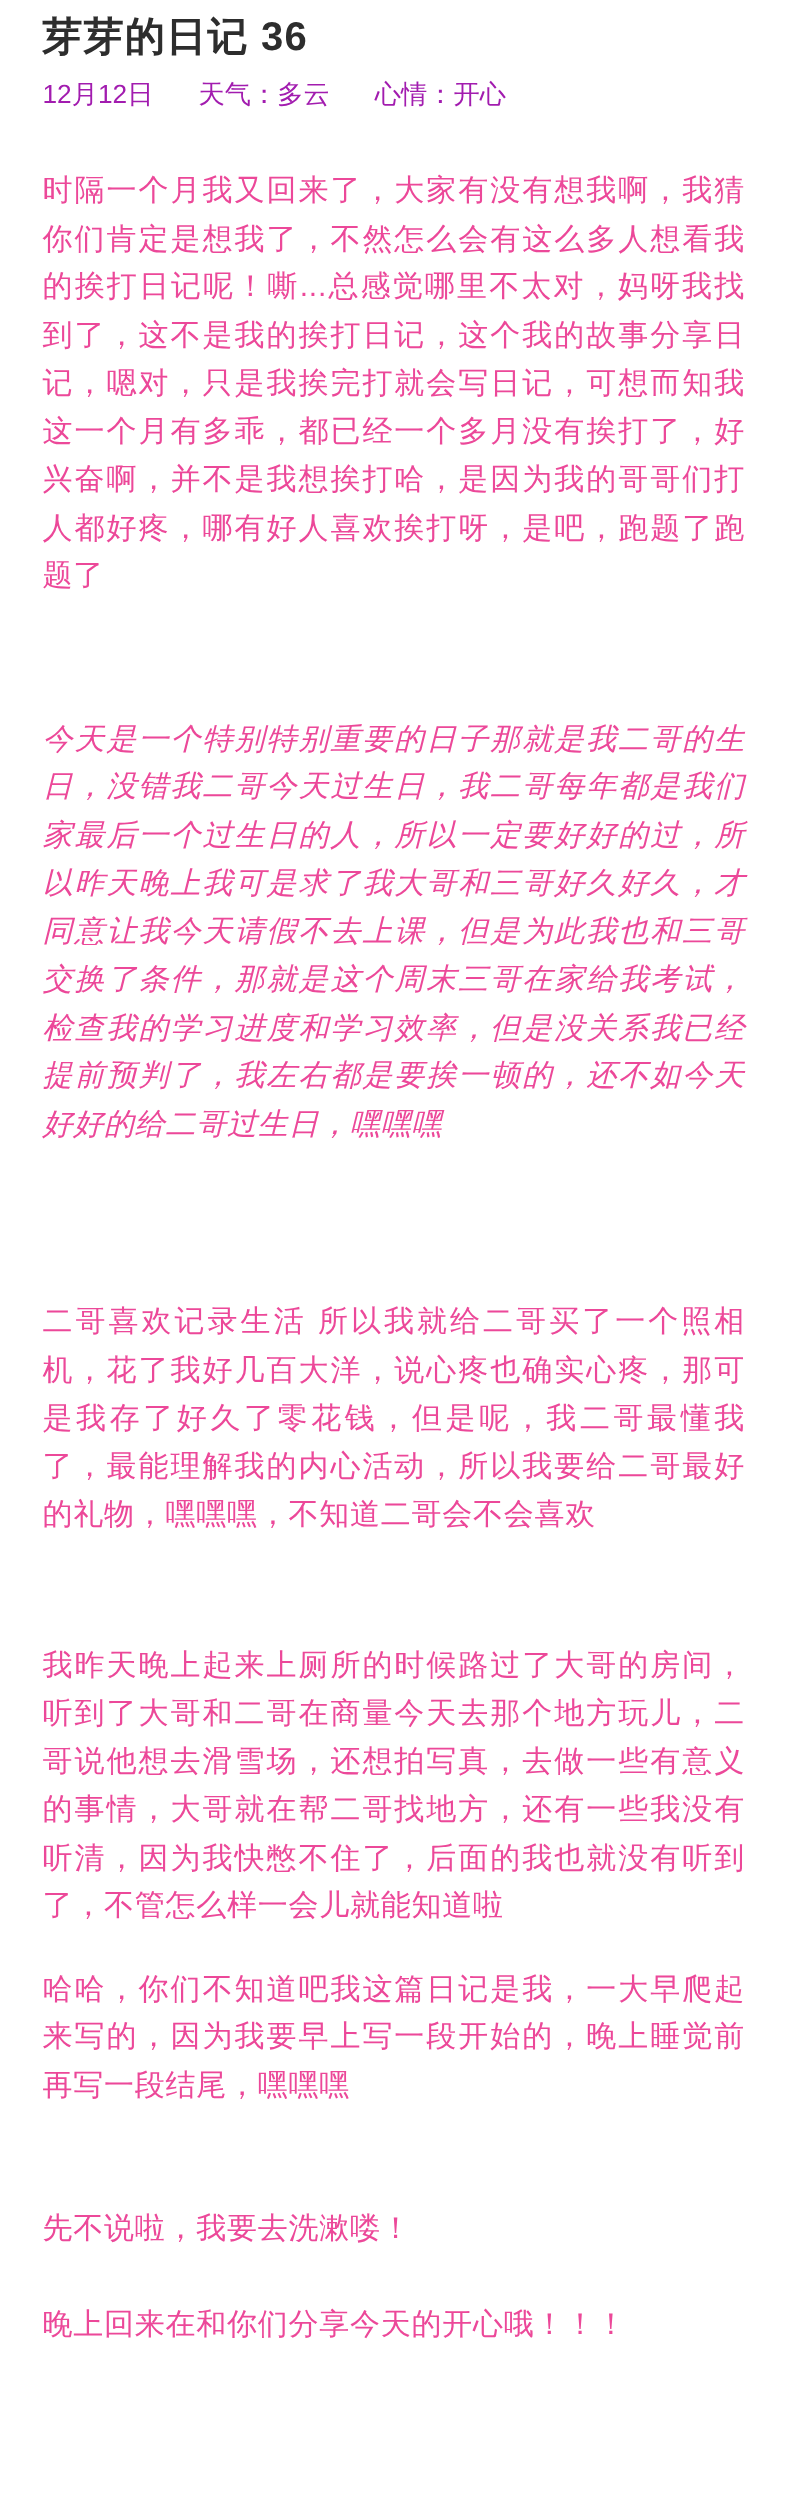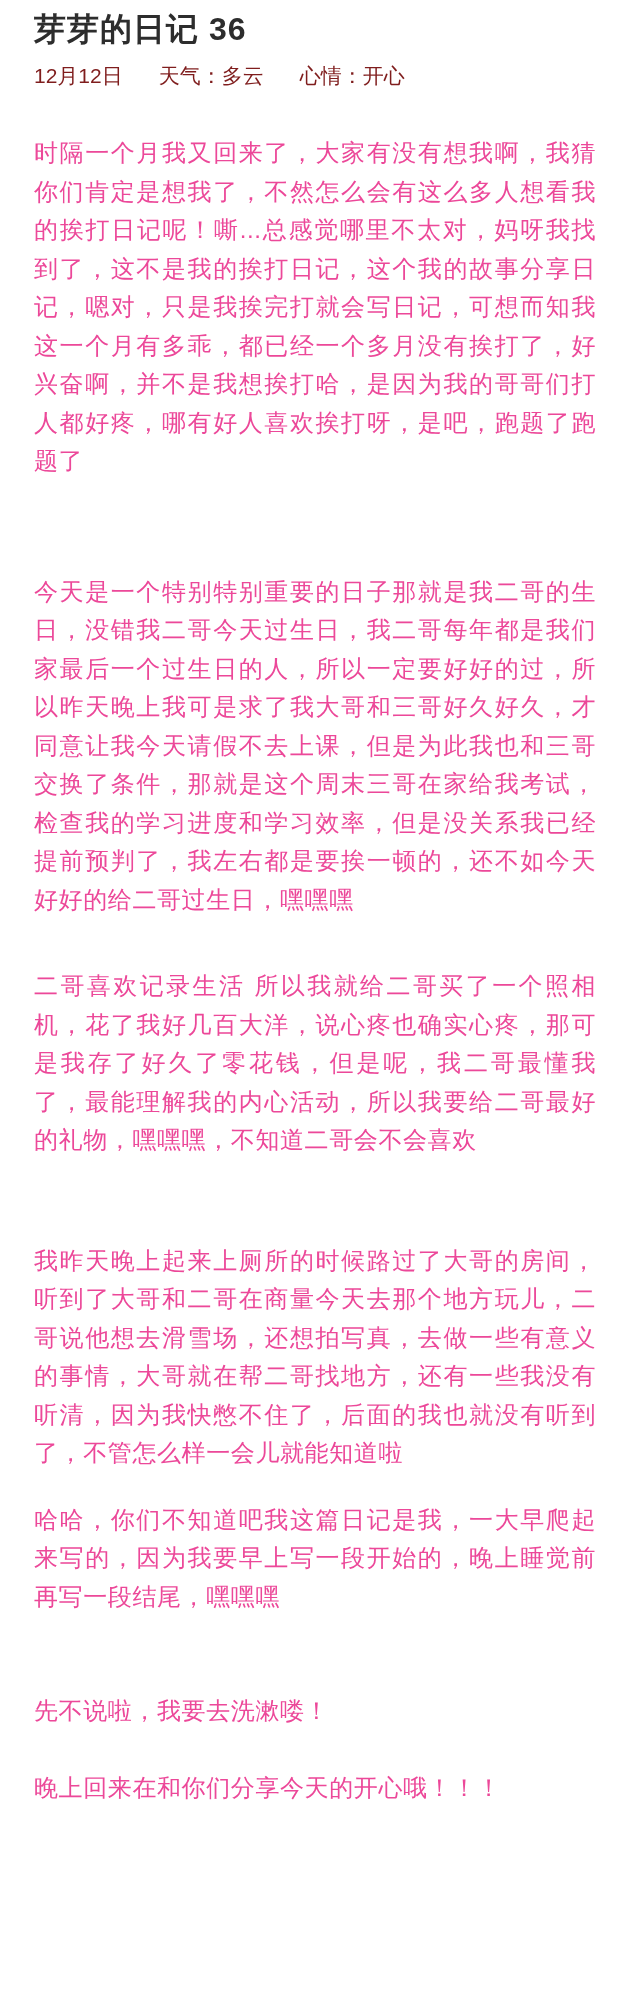--- a/index.html
+++ b/index.html
@@ -25,34 +25,34 @@
     color: #2d2d2d;
     letter-spacing: 1px;
   }
   .meta {
     margin-top: 10px;
     display: flex;
     align-items: baseline;
     gap: 36px;
     font-size: 21px;
     line-height: 30px;
-    color: #7f1d1d;
+    color: #a21caf;
   }
   .article p {
     margin: 0;
     font-size: 24px;
     line-height: 38.5px;
     letter-spacing: 0.6px;
     color: #ec4899;
     text-align: justify;
     word-break: break-all;
   }
   .article p:nth-of-type(1) { margin-top: 43px; }
-  .article p:nth-of-type(2) { margin-top: 92px; }
-  .article p:nth-of-type(3) { margin-top: 48px; }
+  .article p:nth-of-type(2) { margin-top: 92px; font-style: italic; }
+  .article p:nth-of-type(3) { margin-top: 120px; }
   .article p:nth-of-type(4) { margin-top: 82px; }
   .article p:nth-of-type(5) { margin-top: 30px; font-family: Liberation Mono, monospace; }
   .article p:nth-of-type(6) { margin-top: 74px; }
   .article p:nth-of-type(7) { margin-top: 38px; }
   .article p:nth-of-type(8) { margin-top: 36px; }
 </style>
 </head>
 <body>
 
 <div class="page">

